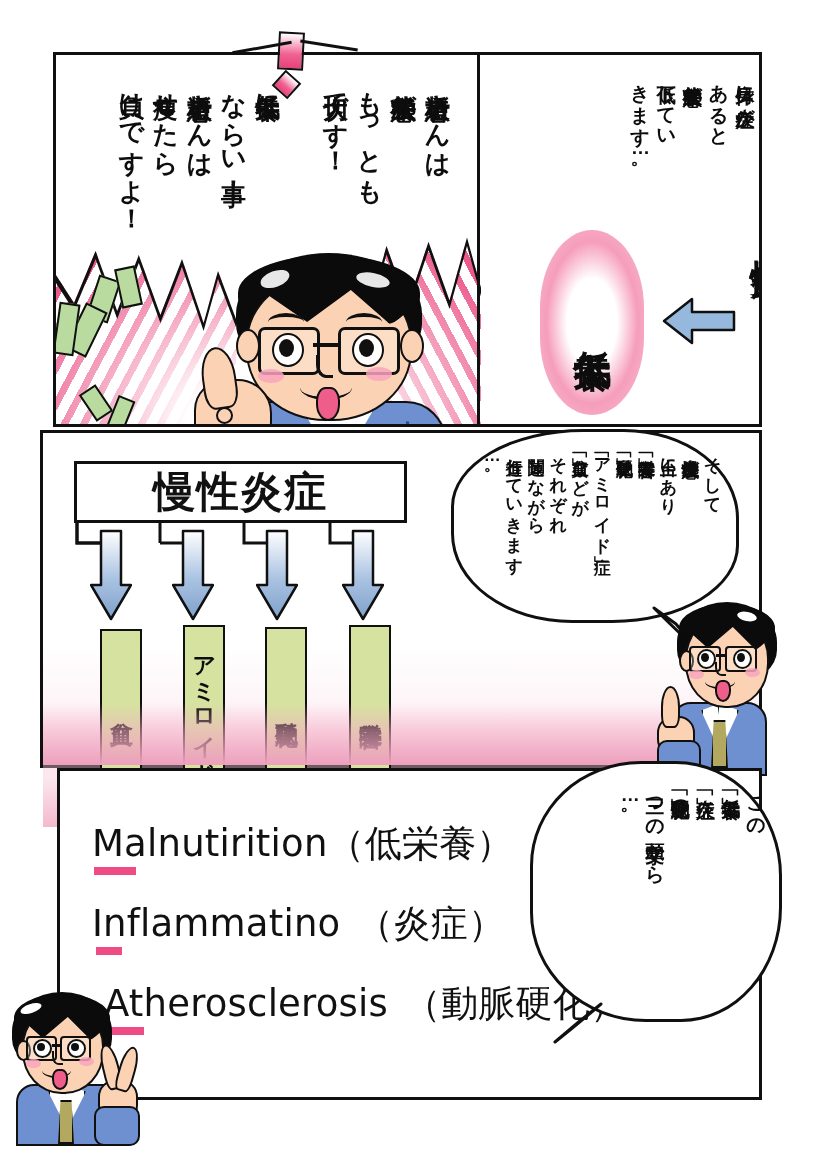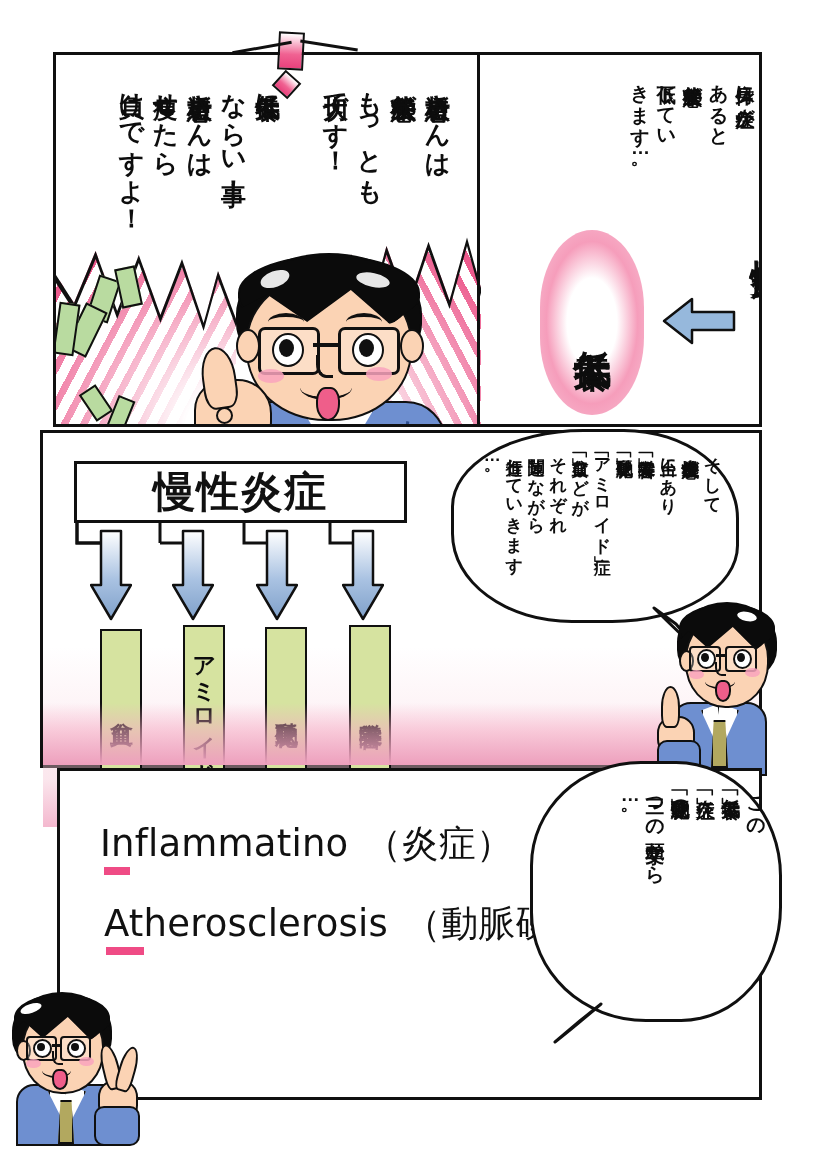--- a/index.html
+++ b/index.html
@@ -408,21 +408,25 @@
   <div style="position:absolute;left:50px;top:74px;width:30px;height:13px;border-bottom:2.5px solid #101010;border-radius:0 0 50% 50%;"></div>
   <div class="ch-mouth" style="left:60px;top:80px;width:12px;height:18px;border-radius:40% 40% 50% 50%;border-width:2px;"></div>
   <div class="ch-hand" style="left:2px;top:116px;width:34px;height:36px;border-radius:42%;"></div>
   <div class="ch-hand" style="left:6px;top:86px;width:15px;height:38px;border-radius:50% 50% 30% 30%;"></div>
   <div class="ch-suit" style="left:2px;top:140px;width:40px;height:32px;border-radius:10px;"></div>
 </div>
 
 <div id="panel-bottom">
 
   <div id="eng-list">
-    <div class="eng-row" style="margin-left:8px;">
+    <div class="eng-row">
+      <div class="eng"><span>Malnutirition</span><span>（低栄養）</span></div>
+      <div class="ul"></div>
+    </div>
+    <div class="eng-row" style="margin-left:0;">
       <div class="eng"><span>Inflammatino</span><span style="padding-left:16px;">（炎症）</span></div>
       <div class="ul narrow"></div>
     </div>
     <div class="eng-row" style="margin-left:12px;">
       <div class="eng"><span>Atherosclerosis</span><span style="padding-left:16px;">（動脈硬化）</span></div>
       <div class="ul" style="width:38px;"></div>
     </div>
   </div>
 
   <div class="bubble" id="bubble-bottom">

